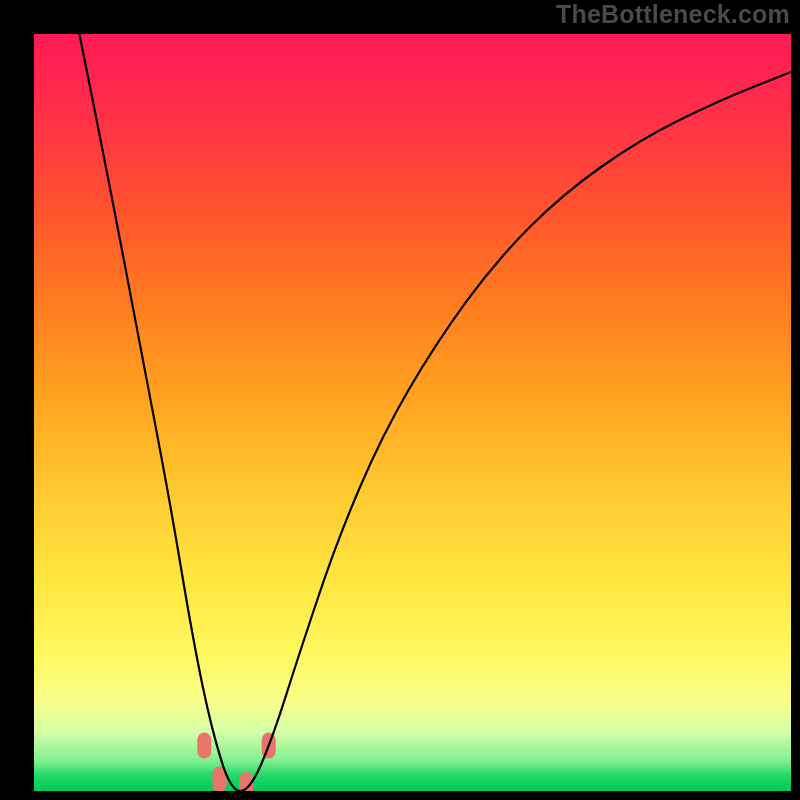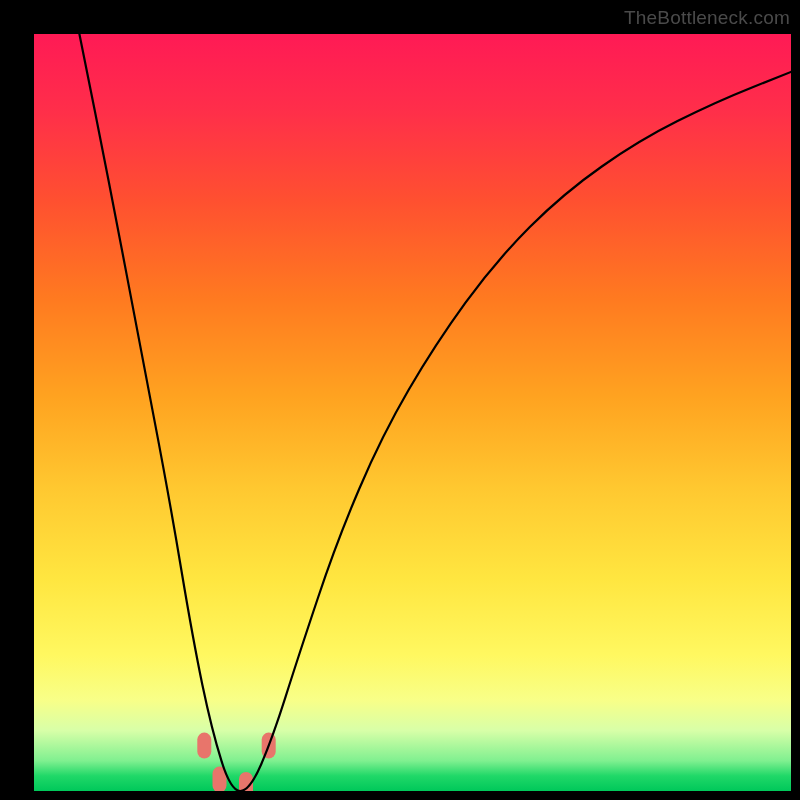--- a/index.html
+++ b/index.html
@@ -40,25 +40,25 @@
       #fff860 82%,
       #f8ff88 88%,
       #d8ffa8 92%,
       #80f090 96%,
       #20d868 98%,
       #00c85a 100%
     );
   }
   .watermark {
     position: absolute;
-    top: 7px;
+    top: 0;
     right: 10px;
     color: #4a4a4a;
-    font-size: 19px;
-    font-weight: 400;
+    font-size: 25px;
+    font-weight: 700;
     letter-spacing: 0.2px;
     user-select: none;
   }
   svg.curve {
     position: absolute;
     left: 0; top: 0;
     width: 757px; height: 757px;
   }
 </style>
 </head>

